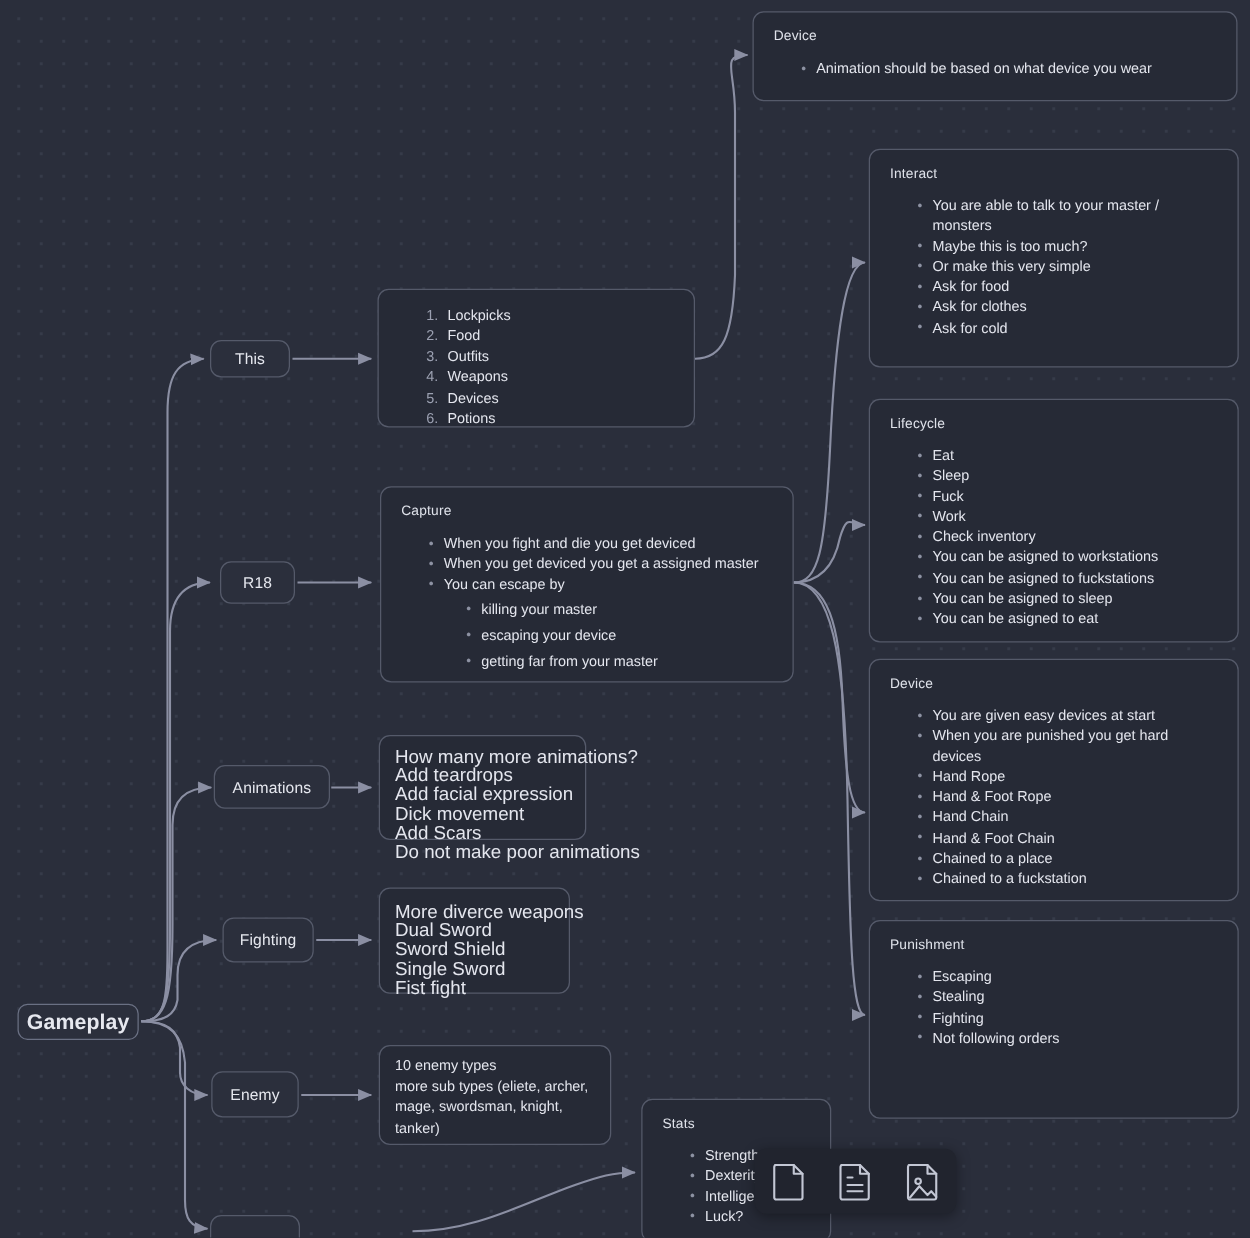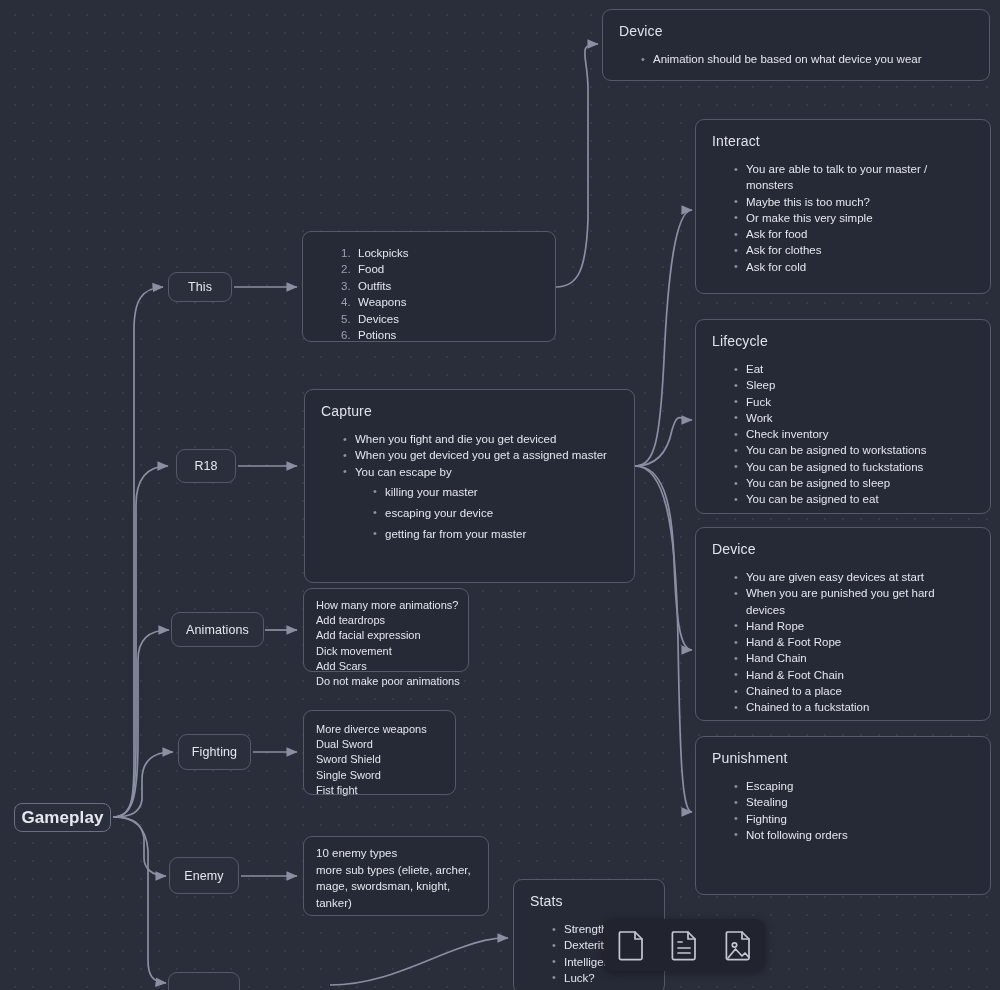--- a/index.html
+++ b/index.html
@@ -36,21 +36,21 @@
   }
   .root {
     font-size: 17px;
     font-weight: bold;
     border-radius: 8px;
     background: #2b2f3c;
     border-color: #6a7083;
   }
   .card { padding: 13px 16px 14px 16px; border-radius: 9px; }
   .card-title {
-    font-size: 14px;
+    font-size: 11px;
     color: #dfe2ea;
     margin-bottom: 12px;
     letter-spacing: .15px;
   }
   ul.bul, ol.num { margin: 0 0 0 22px; padding: 0; }
   ul.bul { list-style: none; }
   ul.bul > li {
     position: relative;
     font-size: 11.5px;
     line-height: 16.3px;
@@ -78,21 +78,21 @@
     counter-increment: n;
     position: relative;
     font-size: 11.5px; line-height: 16.4px;
     color: #e4e6ee; padding-left: 17px;
   }
   ol.num > li::before {
     content: counter(n) ".";
     position: absolute; left: 0; top: 0;
     color: #9ba0b1; font-size: 11.5px;
   }
-  .plain { font-size: 11px; line-height: 15.2px; color: #e4e6ee; }
+  .plain { font-size: 15px; line-height: 15.2px; color: #e4e6ee; }
   .plain div { white-space: nowrap; }
   .wrapnote { font-size: 11.5px; line-height: 16.5px; color: #e4e6ee; }
 
   
   #toolbar {
     position: absolute;
     left: 604px; top: 919px;
     width: 161px; height: 52px;
     background: #21242e;
     border-radius: 9px;
@@ -170,21 +170,21 @@
     <ol class="num">
       <li>Lockpicks</li>
       <li>Food</li>
       <li>Outfits</li>
       <li>Weapons</li>
       <li>Devices</li>
       <li>Potions</li>
     </ol>
   </div>
 
-  <div class="node card" style="left:304px; top:389px; width:331px; height:194px;">
+  <div class="node card" style="left:304px; top:389px; width:331px; height:157px;">
     <div class="card-title">Capture</div>
     <ul class="bul">
       <li>When you fight and die you get deviced</li>
       <li>When you get deviced you get a assigned master</li>
       <li>
         <span>You can escape by</span>
         <ul class="sub">
           <li>killing your master</li>
           <li>escaping your device</li>
           <li>getting far from your master</li>

